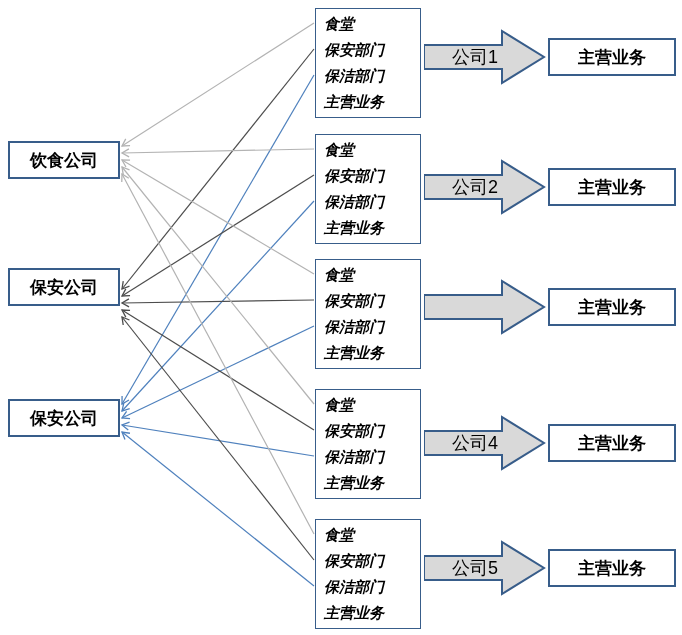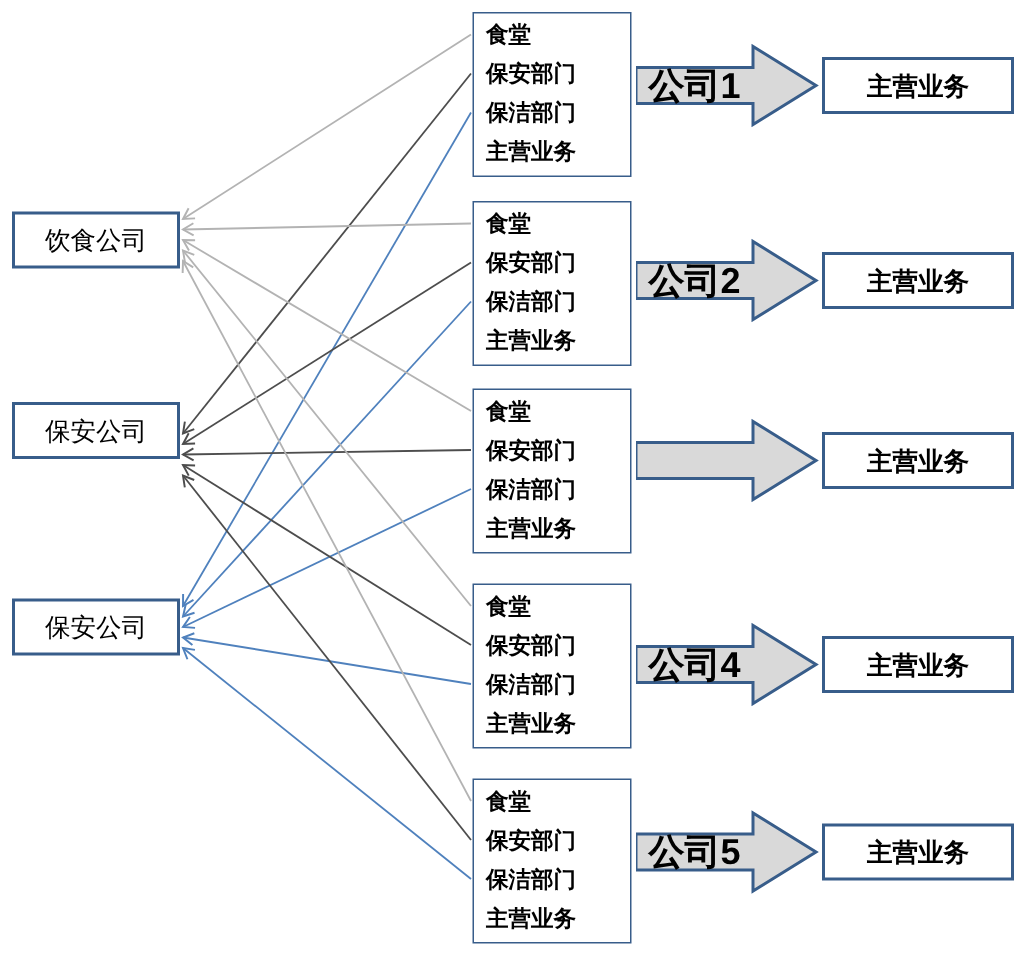--- a/index.html
+++ b/index.html
@@ -25,56 +25,57 @@
   .lbox {
     position: absolute;
     left: 8px;
     width: 112px;
     height: 38px;
     border: 2px solid var(--border);
     background: #fff;
     display: flex;
     align-items: center;
     justify-content: center;
-    font-weight: normal;
+    font-weight: bold;
     font-size: 17px;
   }
 
   .group {
     position: absolute;
     left: 315px;
     width: 106px;
     border: 1.5px solid var(--border);
     background: #fff;
     padding: 2px 0 2px 8px;
   }
   .group .row {
     display: block;
     line-height: 26px;
     font-size: 15px;
     font-weight: bold;
     white-space: nowrap;
+    font-style: italic;
   }
 
   .block-arrow {
     position: absolute;
     left: 424px;
     width: 122px;
     height: 56px;
   }
   .block-arrow svg { position: absolute; left: 0; top: 0; }
   .arrow-label {
     position: absolute;
-    left: 0; top: 0;
+    left: 12px; top: 0;
     width: 78px; height: 56px;
     display: flex;
     align-items: center;
     justify-content: center;
-    font-weight: bold;
-    font-size: 24px;
+    font-weight: normal;
+    font-size: 18px;
   }
 
   .outbox {
     position: absolute;
     left: 548px;
     width: 128px;
     height: 38px;
     border: 2px solid var(--border);
     background: #fff;
     display: flex;

